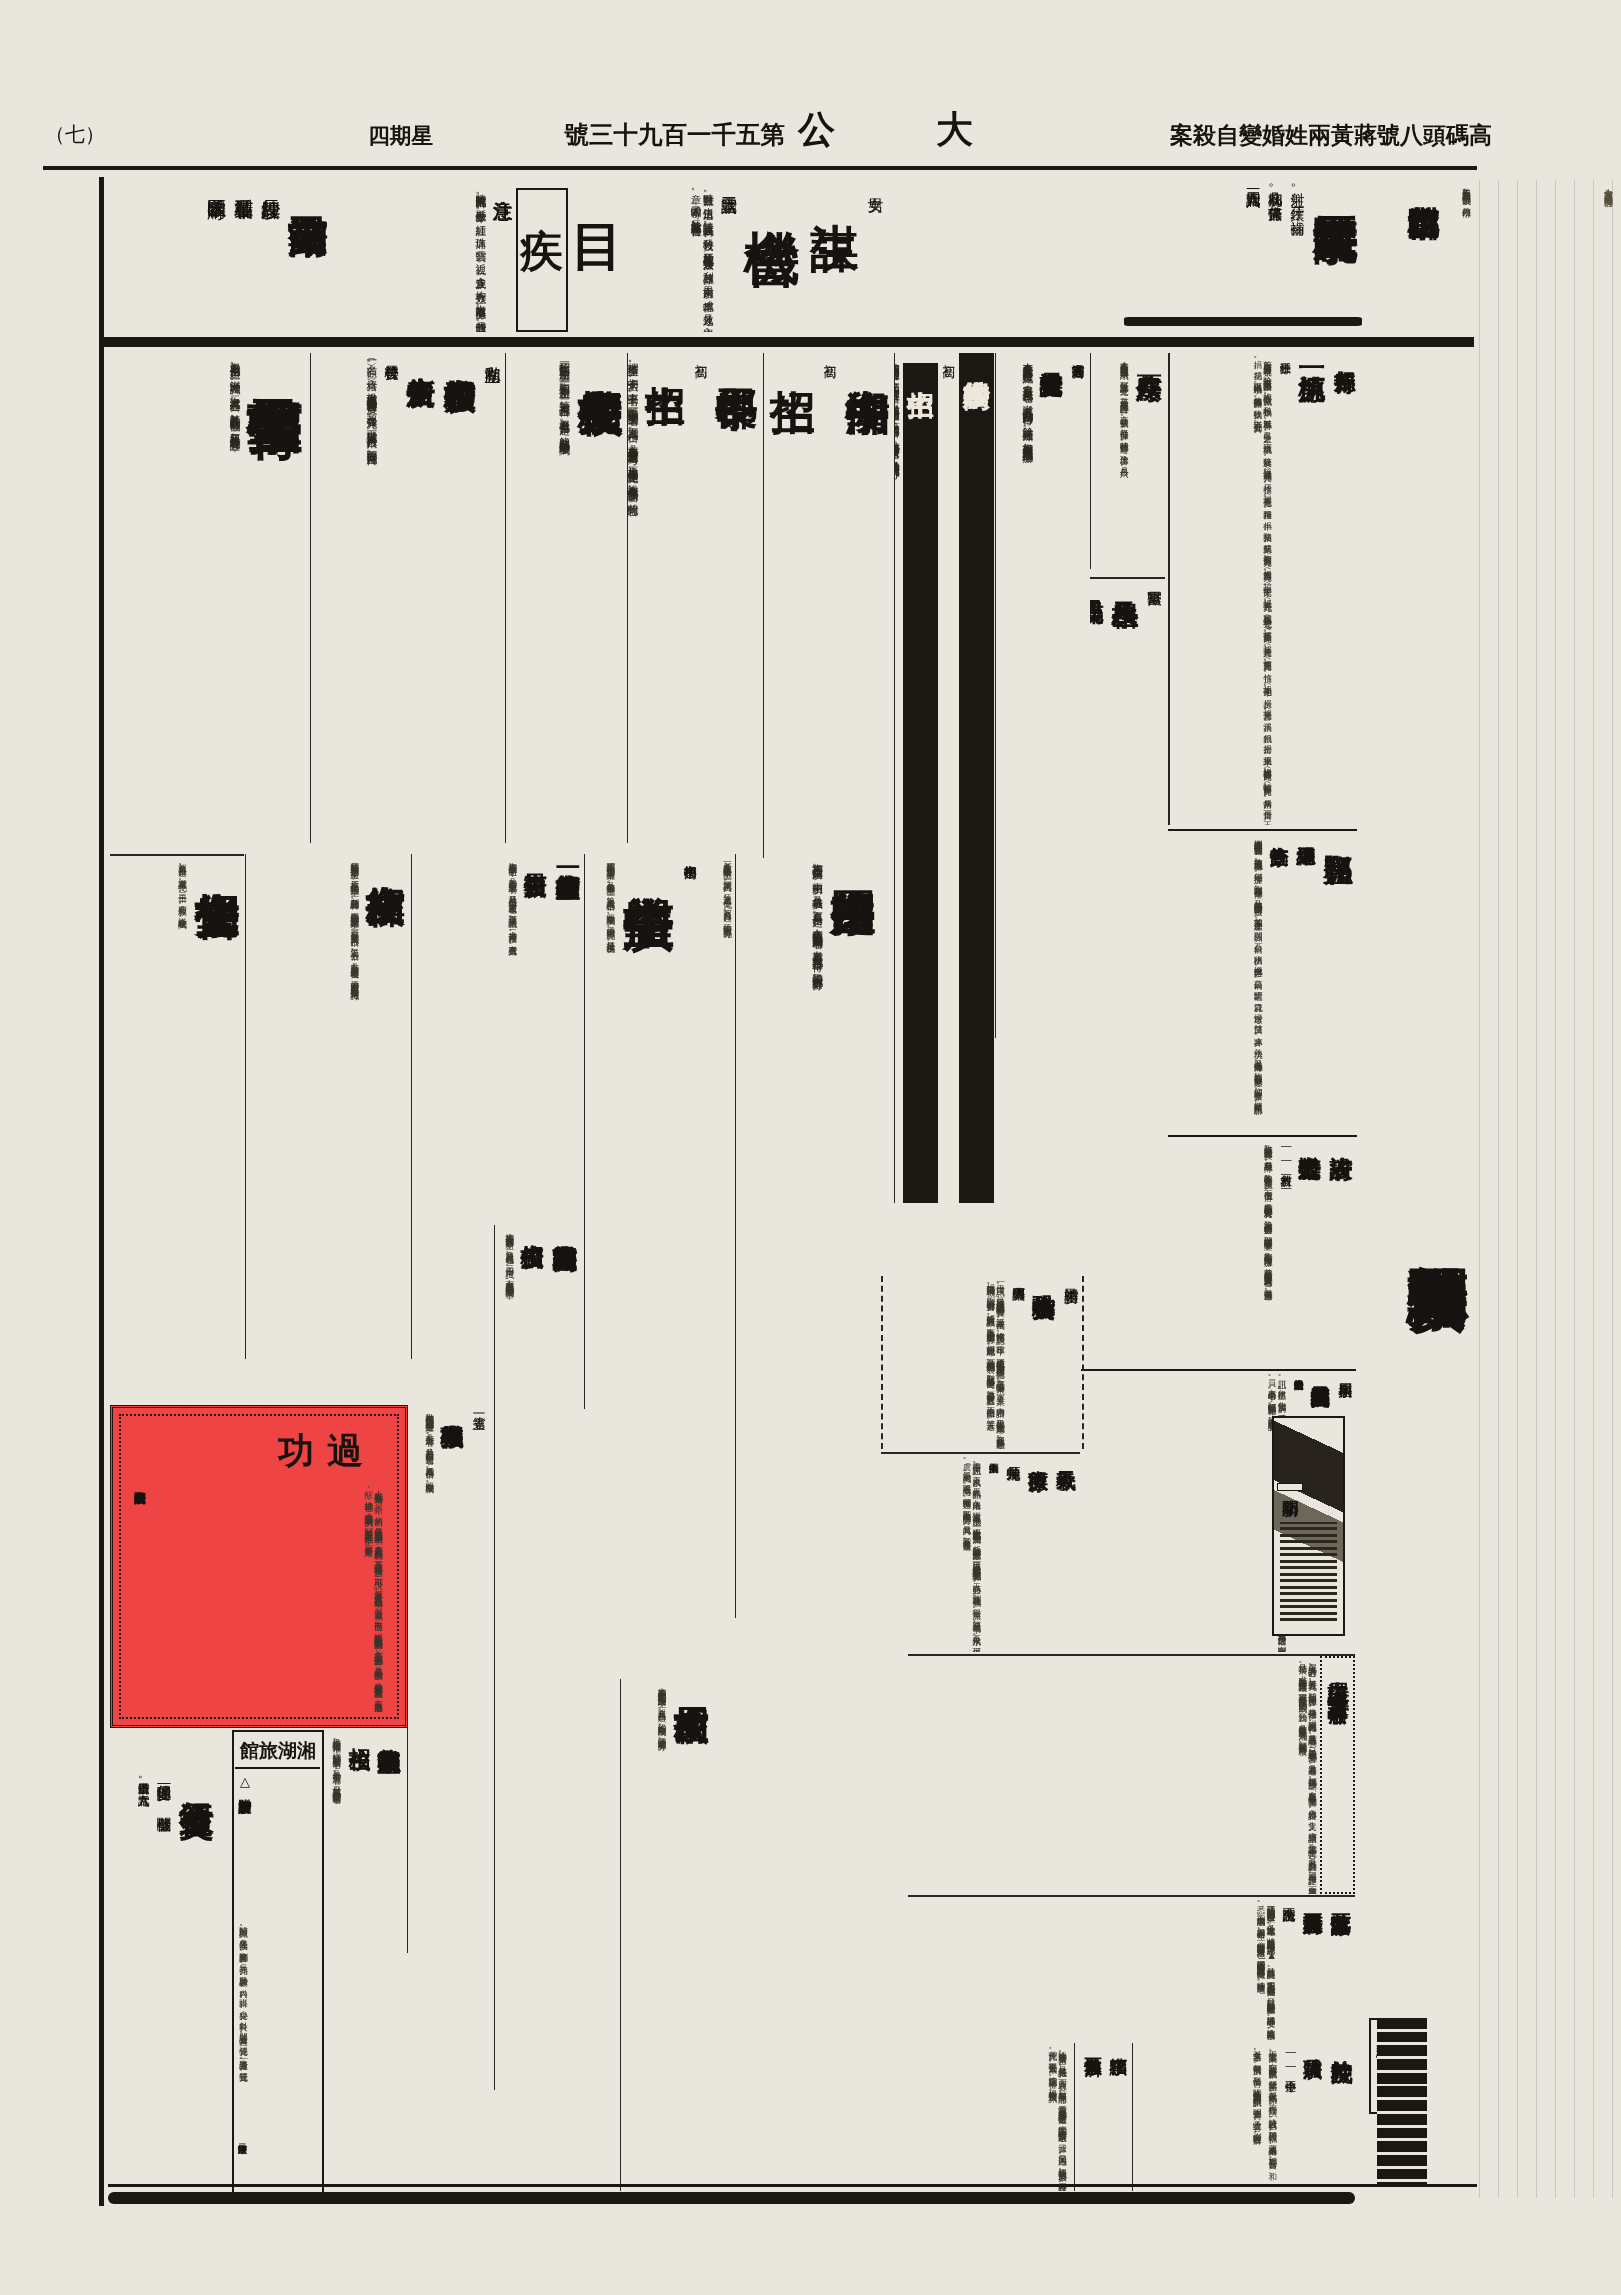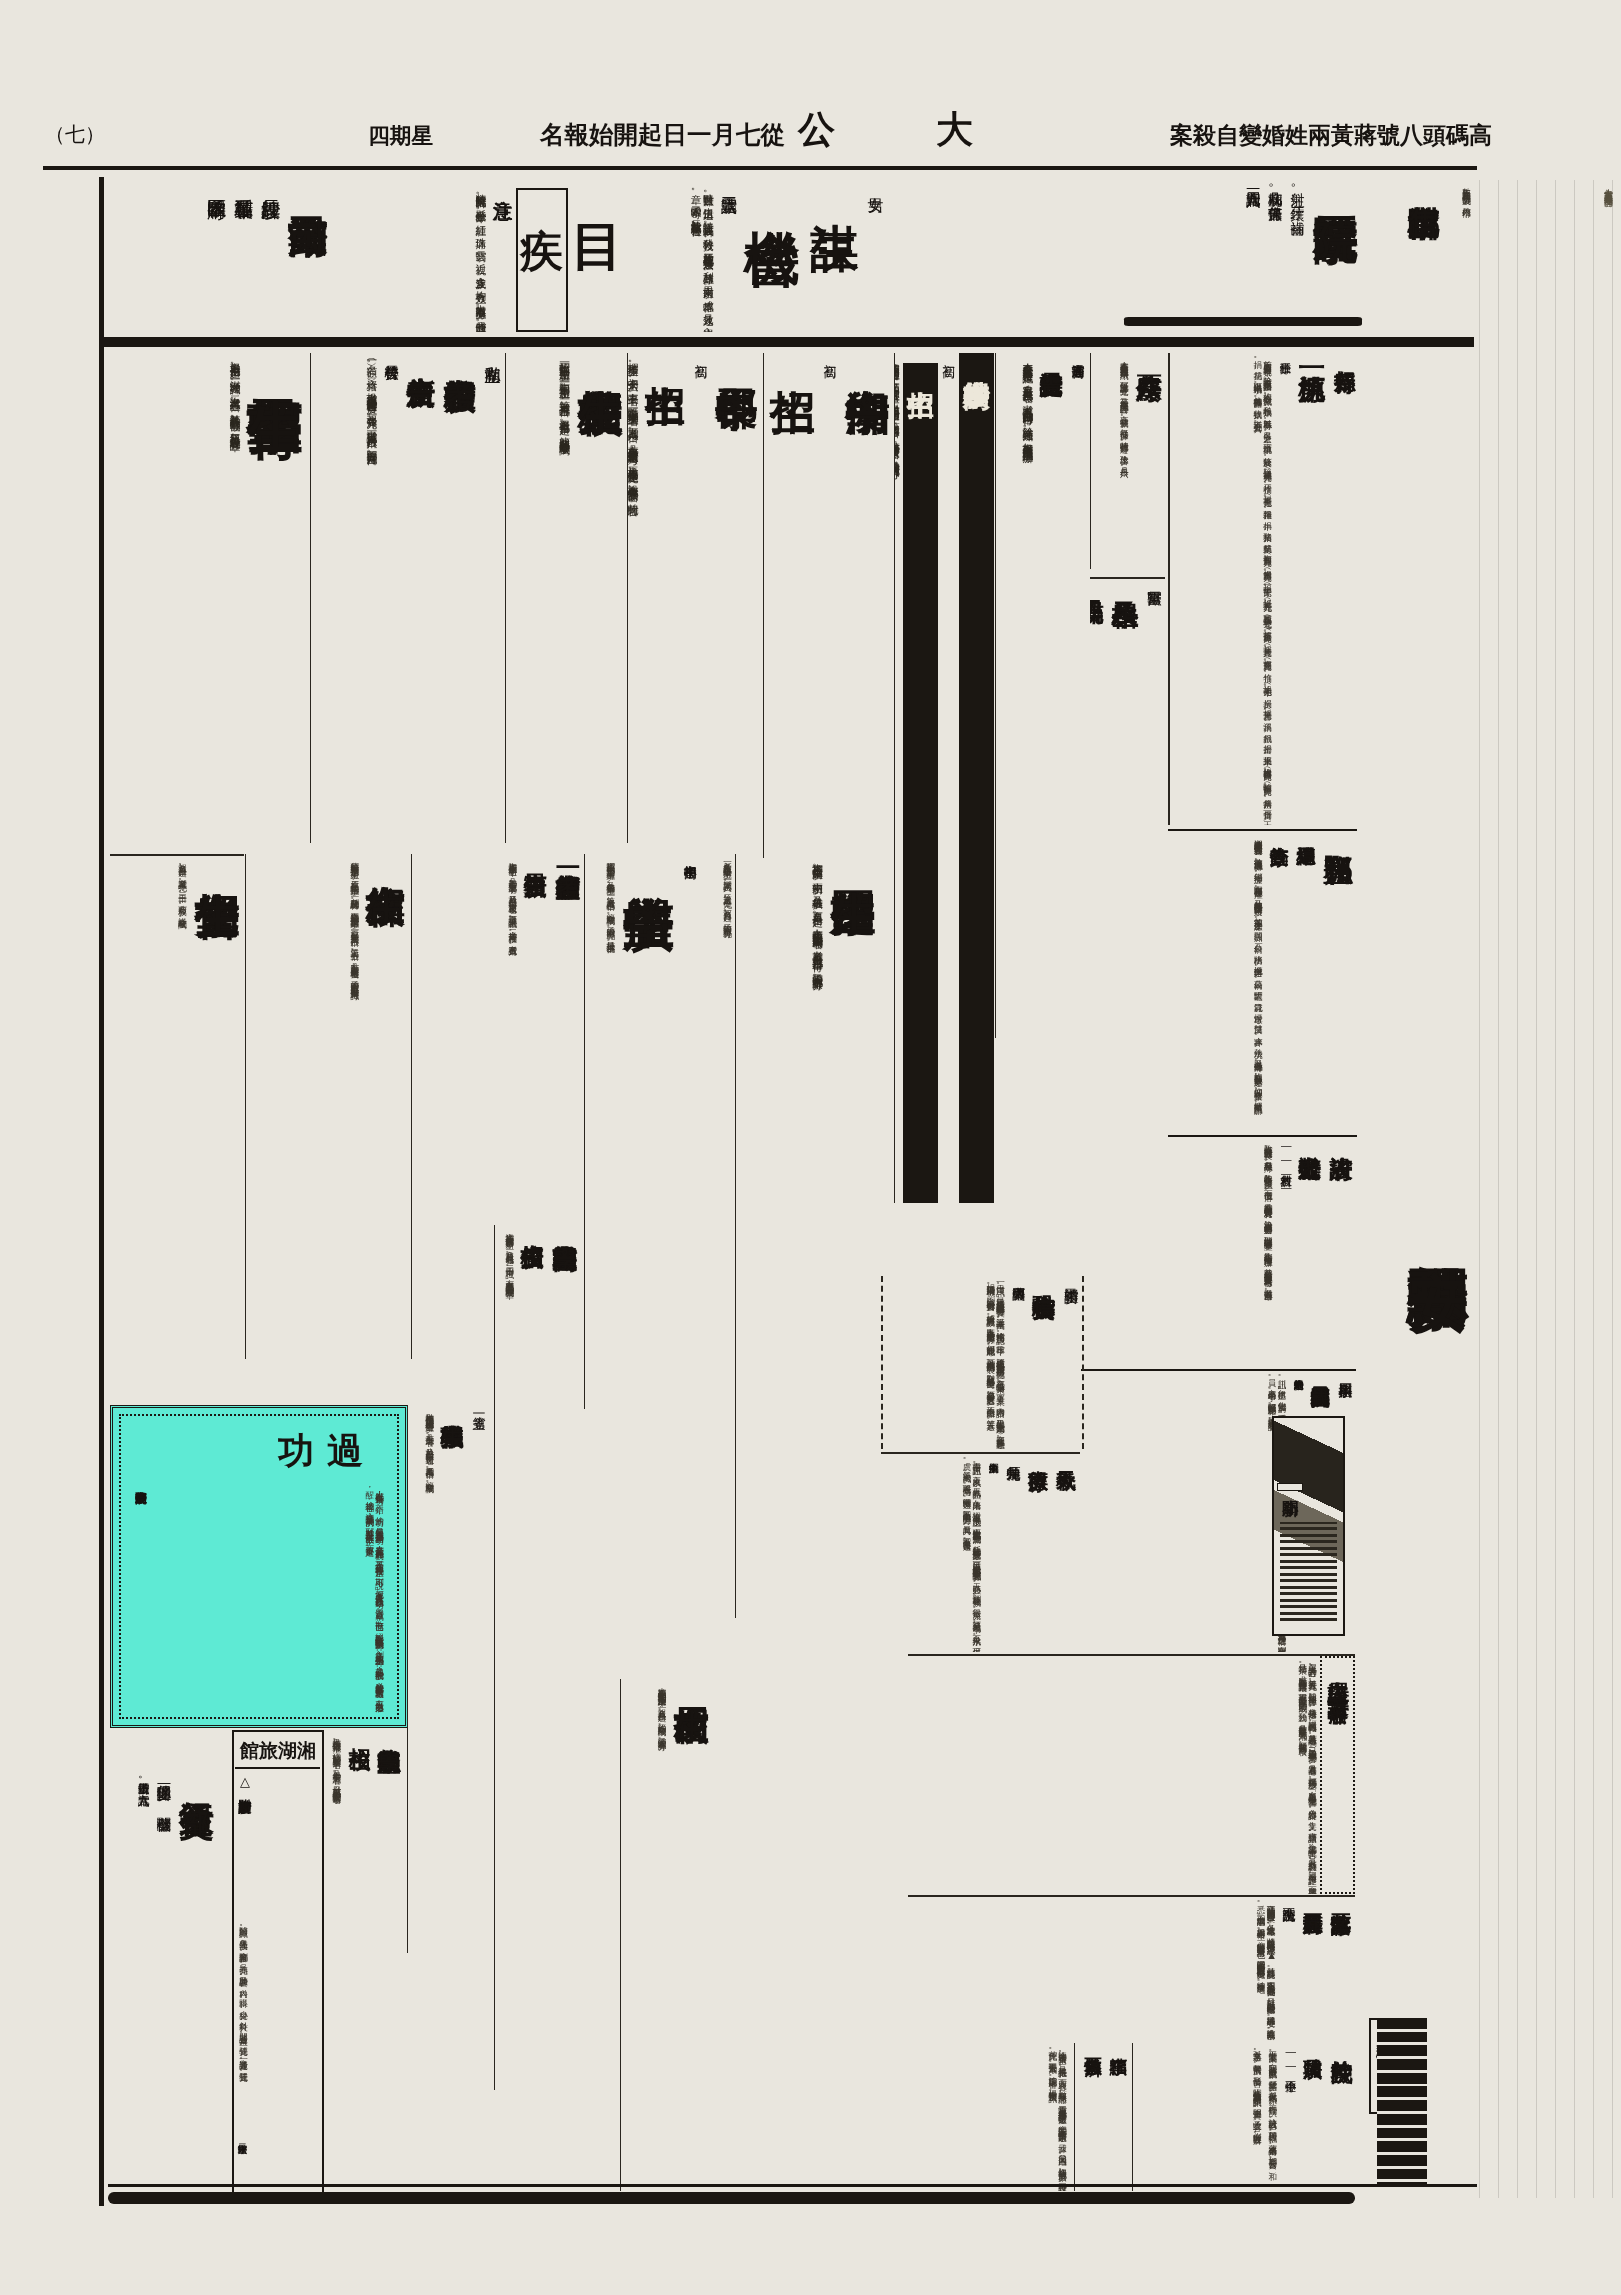--- a/index.html
+++ b/index.html
@@ -22,39 +22,39 @@
   .f28{font-size:20px}.f30{font-size:21.6px}.f32{font-size:23px}.f34{font-size:24.5px}
   .f36{font-size:26px}.f38{font-size:27px}.f40{font-size:29px}.f44{font-size:32px}
   .f48{font-size:35px}.f50{font-size:36px}.f52{font-size:37px}.f56{font-size:40px}
   .f60{font-size:43px}.f62{font-size:45px}.f66{font-size:48px}
   .f72{font-size:52px}.f78{font-size:56px}.f84{font-size:61px}
   .blackbox{background:#1b1712;color:#ece7da;padding:7.2px 3.6px;}
   .boxed{border:2.9px solid #1b1712;padding:2.9px 1.4px;}
   .dottedbox{border:2.2px dotted #1b1712;padding:5.8px 2.9px;}
   .wavyline{text-decoration:underline;text-decoration-style:wavy;text-decoration-thickness:1.4px;}
   .rule{position:absolute;background:#1b1712;}
-  .chain{border:3.6px double #1b1712;outline:2.9px dotted #1b1712;outline-offset:-11.5px;background:#5eead4;font-family:Liberation Mono, monospace;}
+  .chain{border:3.6px double #1b1712;outline:2.9px dotted #1b1712;outline-offset:-11.5px;background:#ef4444;}
   .inkcol{background:repeating-linear-gradient(180deg,#1b1712 0 10.8px,#e9e6de 10.8px 13.7px);}
   .coltex{background:repeating-linear-gradient(90deg,rgba(27,23,18,.14) 0 1.4px,transparent 1.4px 19px);}
   .brush{position:absolute;background:#1b1712;border-radius:4.3px/2.2px;}
   .illus{position:absolute;border:2.2px solid #1b1712;background:
      linear-gradient(205deg,#e9e6de 14%,#28241d 14% 38%,#e9e6de 38% 42%,#6d675a 42% 58%,#e9e6de 58%);}
   .illus .hatch{position:absolute;left:8%;bottom:6%;width:84%;height:46%;
      background:repeating-linear-gradient(0deg,#2b271f 0 2.9px,transparent 2.9px 6.5px);}
   .illus .lbl{position:absolute;left:2.9px;top:30%;writing-mode:vertical-rl;text-orientation:upright;
      font-size:16px;font-weight:bold;background:#e9e6de;border:1.4px solid #1b1712;padding:2.9px 1.4px;}
 </style>
 </head>
 <body>
 
 <div id="page">
 
   <div class="blk h f28" style="left:45px;top:121px;width:79px;height:36px;">（七）</div>
   <div class="blk h rtl f30" style="left:310px;top:121px;width:123px;height:35px;font-weight:bold;">星期四</div>
-  <div class="blk h rtl f34" style="left:461px;top:118px;width:324px;height:37px;font-weight:bold;">從七月一日起開始報名</div>
+  <div class="blk h rtl f34" style="left:461px;top:118px;width:324px;height:37px;font-weight:bold;">第五千一百九十三號</div>
   <div class="blk h rtl f52" style="left:670px;top:105px;width:404px;height:55px;font-weight:bold;letter-spacing:101px;">大公報</div>
   <div class="blk h rtl f32" style="left:1103px;top:120px;width:389px;height:36px;font-weight:bold;">高碼頭八號蔣黃兩姓婚變自殺案</div>
   <div class="rule" style="left:43px;top:166px;width:1434px;height:4.3px;"></div>
 
   <div class="rule" style="left:99px;top:177px;width:5px;height:2029px;"></div>
 
   <div class="blk v" style="left:110px;top:184px;width:223px;height:148px;">
     <span class="t f56">湖南筆業公司</span>
     <span class="t tn f26">長沙紅牌樓</span>
     <span class="t tn f26">各種筆精製工</span>

